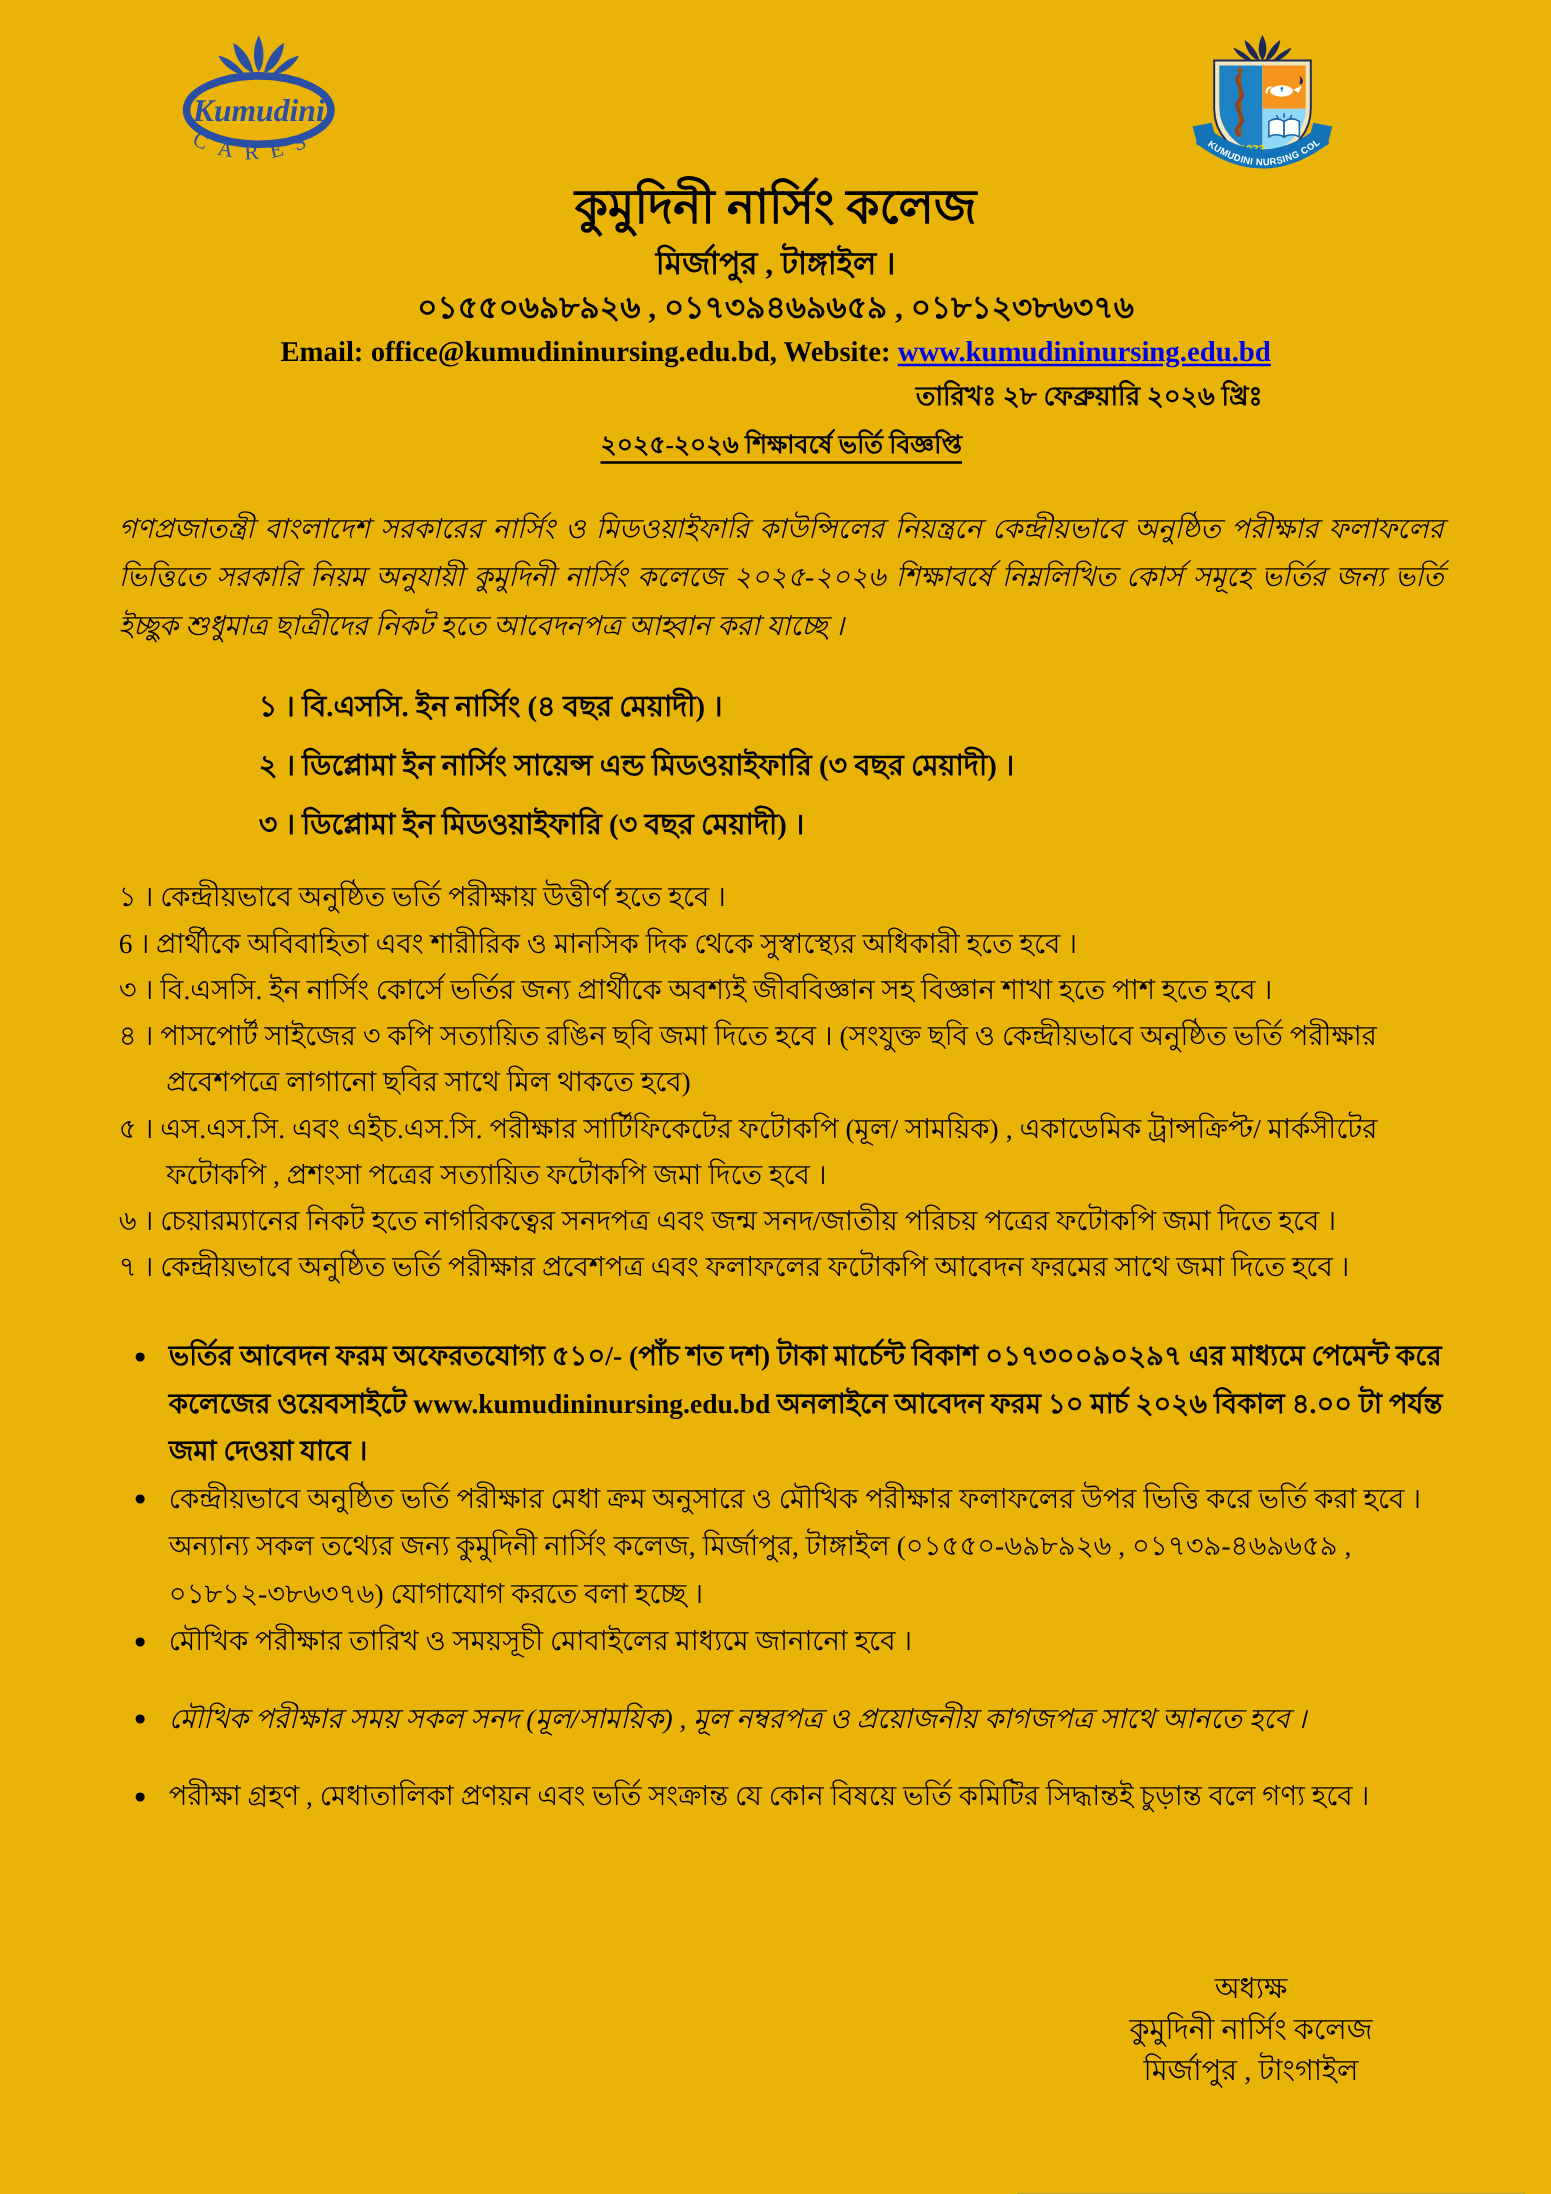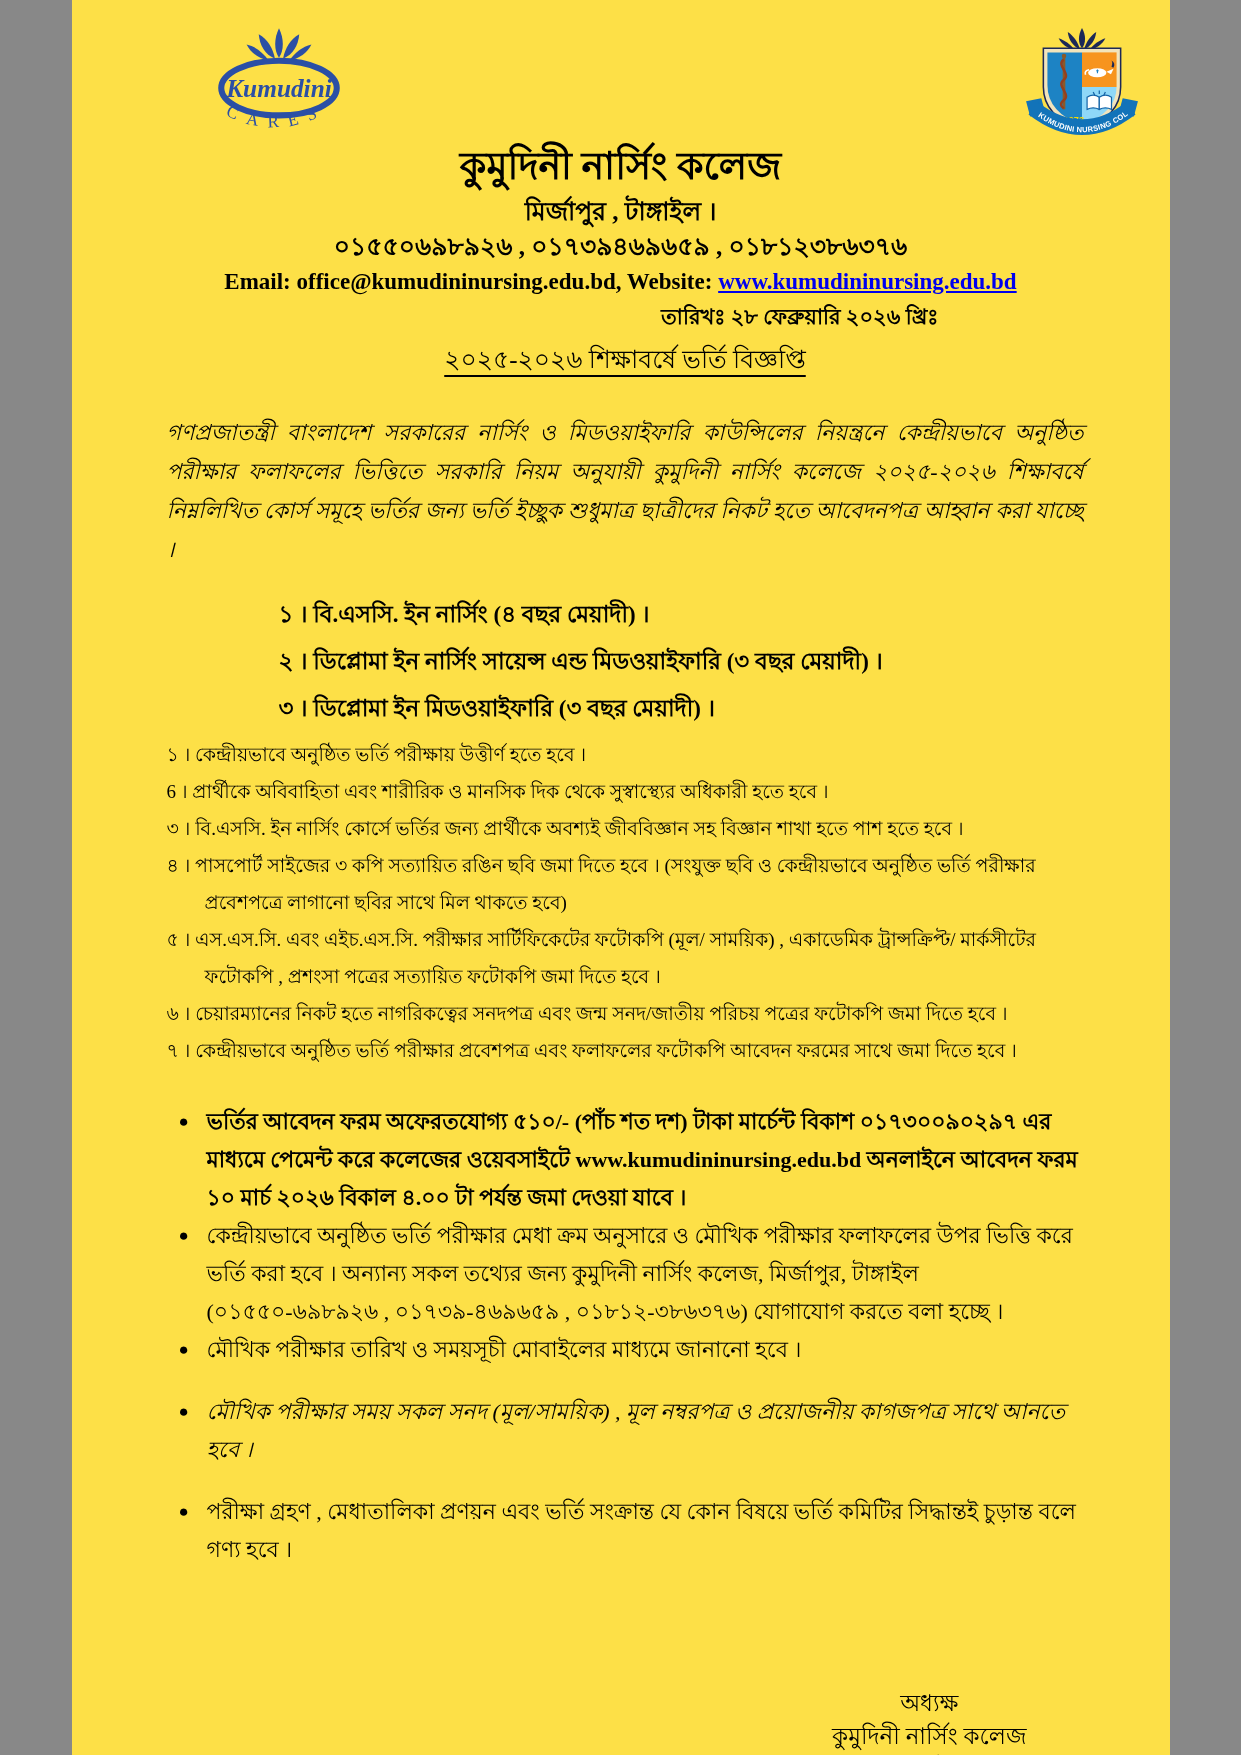--- a/index.html
+++ b/index.html
@@ -1,48 +1,48 @@
 <!DOCTYPE html>
 <html lang="bn"><head>
 <meta charset="utf-8">
 <style>
   html,body { margin:0; padding:0; background:#888; }
   .page {
     position:relative;
-    width:1098px; height:1755px;
+    width:1241px; height:1755px;
     margin:0 auto;
-    background:#fde047;
+    background:#eab308;
     color:#000;
     font-family:"Liberation Serif","DejaVu Serif",serif;
     overflow:hidden;
   }
   .content { padding:0 86px 0 95px; }
 
   
   .logo-left  { position:absolute; left:130px; top:26px; width:154px; height:116px; }
   .logo-right { position:absolute; left:950px; top:28px; width:120px; height:120px; }
   .header-text { padding-top:142px; text-align:center; }
   .college-name { font-size:38px; font-weight:bold; line-height:48px; }
   .college-address { font-size:25px; font-weight:bold; line-height:36px; margin-top:4px; }
   .college-phones { font-size:25px; font-weight:bold; line-height:34px; }
   .contact-line { font-size:23px; font-weight:bold; line-height:32px; margin-top:2px; }
   .website-link { color:#0000ee; text-decoration:underline; cursor:pointer; }
 
   .date-line { text-align:right; padding-right:145px; font-size:21px; font-weight:bold; margin-top:3px; }
 
-  .notice-title { text-align:center; font-size:25px; font-weight:normal; text-decoration:underline; text-underline-offset:7px; margin-top:4px; }
+  .notice-title { text-align:center; font-size:20px; font-weight:bold; text-decoration:underline; text-underline-offset:7px; margin-top:4px; }
 
   .intro { font-size:22px; line-height:39px; text-align:justify; margin-top:30px;font-style:italic; }
 
   .course-list { margin-top:22px; margin-left:112px; font-size:23px; font-weight:bold; }
   .course-item { line-height:47px; }
 
   .elig-heading { margin-top:24px; font-size:23px; font-weight:bold; text-decoration:underline; text-underline-offset:6px; width:max-content; }
 
-  .elig-list { margin-top:4px; font-size:19px; }
+  .elig-list { margin-top:16px; font-size:22px; }
   .elig-item { line-height:37px; padding-left:38px; text-indent:-38px; }
 
   .notes { margin-top:34px; font-size:22px; }
   .note { display:flex; line-height:38px; }
   .note .bullet { flex:none; width:28px; padding-left:12px; font-size:17px; }
   .note .note-text { flex:1; }
   .note.bold { font-weight:bold; }
   .note.italic { font-style:italic; }
   .note.gap { margin-top:24px; }
 

